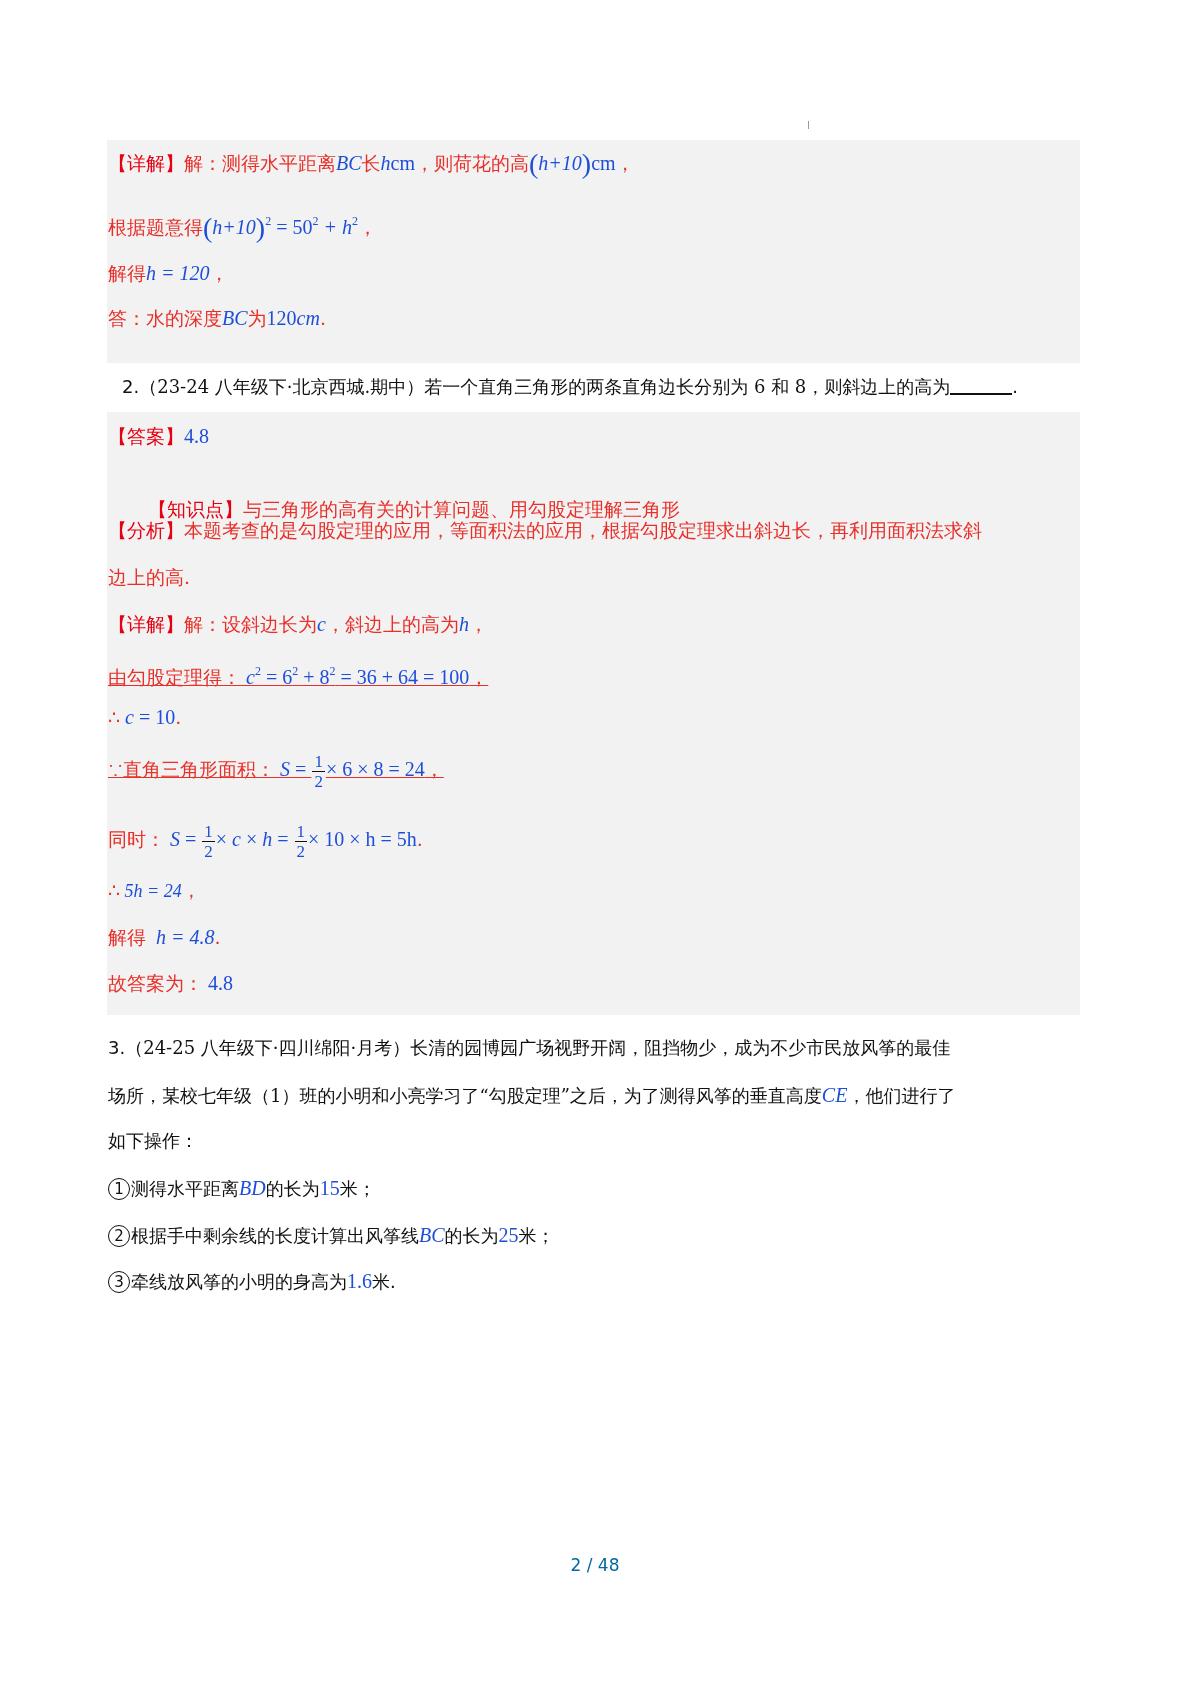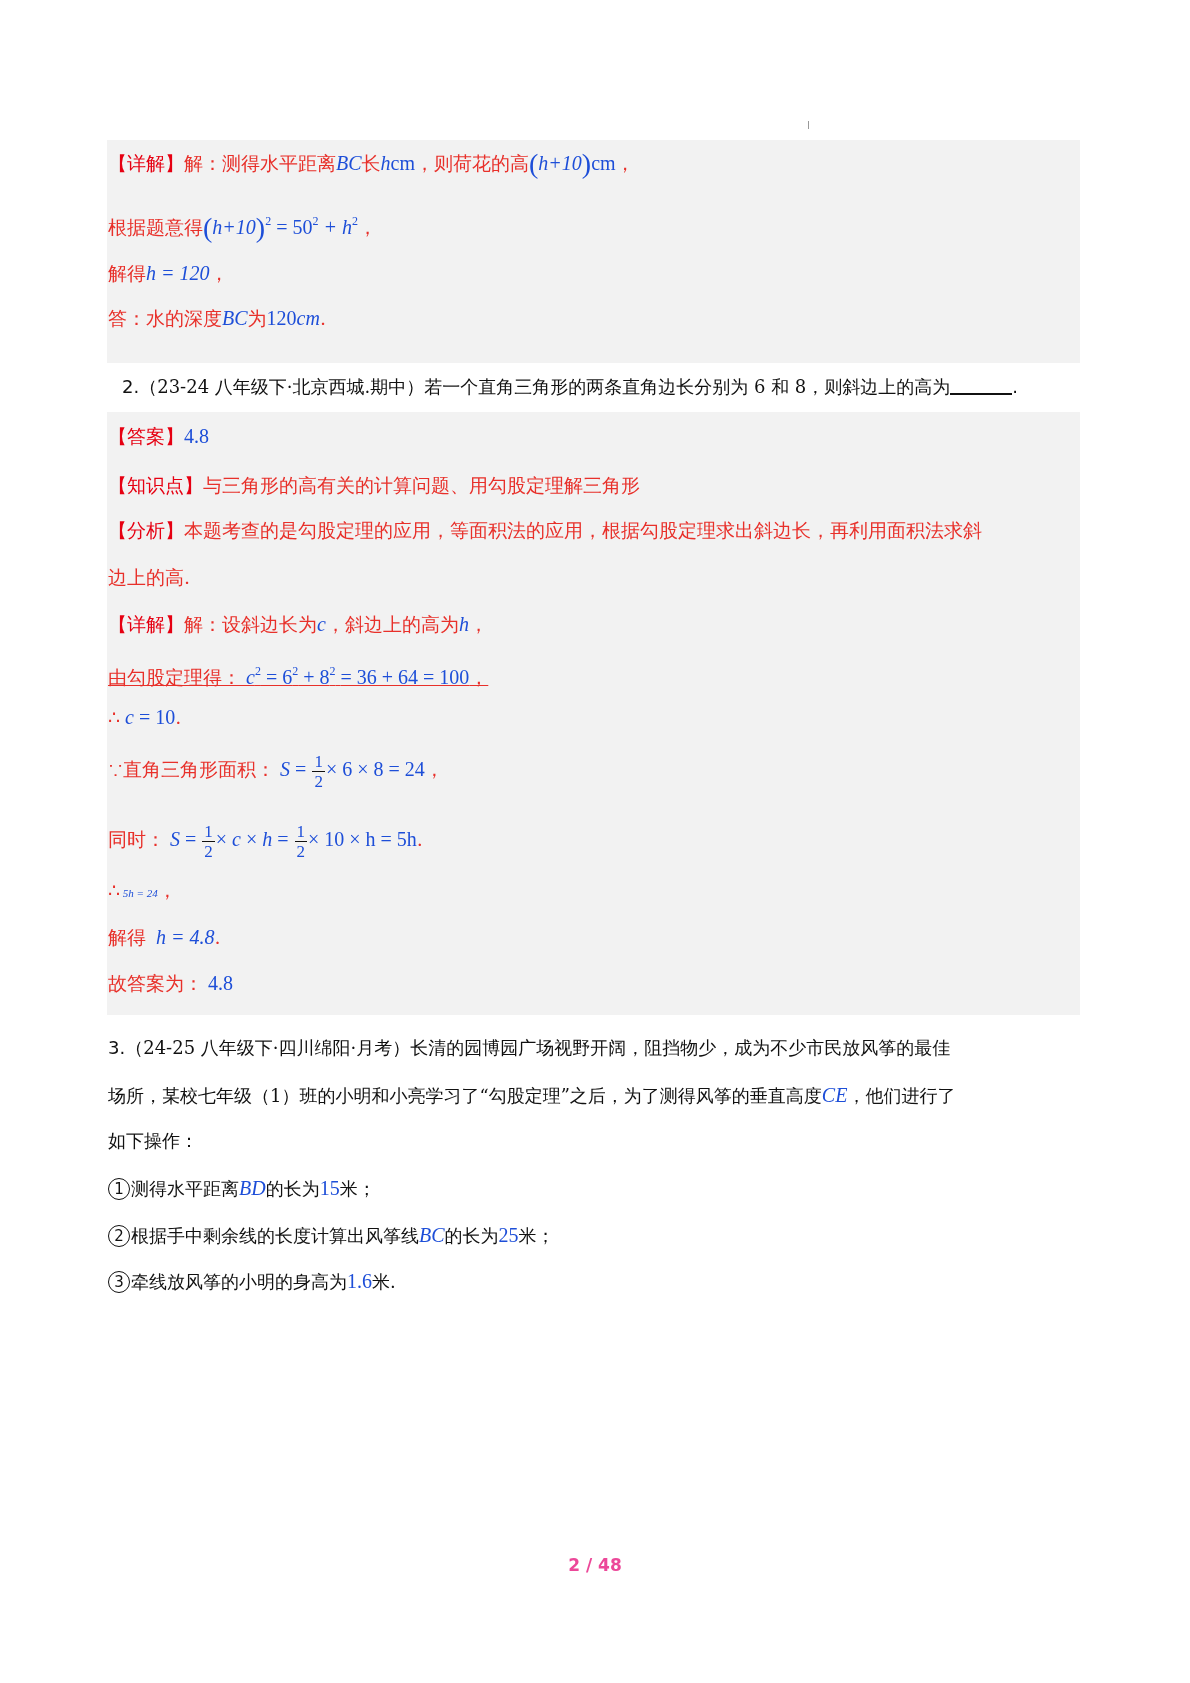--- a/index.html
+++ b/index.html
@@ -41,22 +41,22 @@
     display: inline-block; width: 62px; border-bottom: 2px solid #111;
     height: 18px; vertical-align: -2px;
   }
   .circ {
     display: inline-block; width: 20px; height: 20px; border: 1.5px solid #111;
     border-radius: 50%; text-align: center; line-height: 20px; font-size: 15px;
     font-family: "DejaVu Sans", sans-serif; margin-right: 1px; vertical-align: 1px;
   }
   .footer {
     position: absolute; top: 1555px; left: 0; width: 1190px; text-align: center;
-    font-family: "DejaVu Sans", "Liberation Sans", sans-serif; font-weight: bold;
-    font-size: 17px; color: #ec4899;
+    font-family: "DejaVu Sans", "Liberation Sans", sans-serif; font-weight: normal;
+    font-size: 17px; color: #0369a1;
   }
 </style>
 </head>
 <body>
 
 <div class="page-mark"></div>
 
 <div class="shade" style="top:140px;height:223px;"></div>
 
 <div class="line red" style="top:150px;">
@@ -78,21 +78,21 @@
 <div class="q" style="top:374px;margin-left:14px;">
   <span>2.</span><span class="cn">（23-24 八年级下·北京西城.期中）</span><span class="cn">若一个直角三角形的两条直角边长分别为 6 和 8，则斜边上的高为</span><span class="blank"></span><span>.</span>
 </div>
 
 <div class="shade" style="top:412px;height:603px;"></div>
 
 <div class="line red" style="top:423px;">
   <span class="bracket">【答案】</span><span class="math">4.8</span>
 </div>
 
-<div class="line red" style="top:472px;">
+<div class="line red" style="top:496px;margin-left:40px;">
   <span class="bracket">【知识点】</span><span>与三角形的高有关的计算问题、用勾股定理解三角形</span>
 </div>
 
 <div class="line red" style="top:517px;">
   <span class="bracket">【分析】</span><span>本题考查的是勾股定理的应用，等面积法的应用，根据勾股定理求出斜边长，再利用面积法求斜</span>
 </div>
 <div class="line red" style="top:564px;">
   <span>边上的高.</span>
 </div>
 
@@ -101,30 +101,30 @@
 </div>
 
 <div class="line red" style="top:658px;text-decoration:underline;">
   <span>由勾股定理得：</span><span class="math"> <span class="mi">c</span><span class="sup">2</span> = 6<span class="sup">2</span> + 8<span class="sup">2</span> <span>= 36 + 64 = 100</span></span><span>，</span>
 </div>
 
 <div class="line red" style="top:704px;text-align:center;">
   <span>∴</span><span class="math"> <span class="mi">c</span> <span>= 10</span></span><span>.</span>
 </div>
 
-<div class="line red" style="top:752px;">
+<div class="line red" style="top:752px;text-decoration:underline;">
   <span>∵</span><span>直角三角形面积：</span><span class="math"> <span class="mi">S</span> = <span class="frac"><span class="num">1</span><span class="den">2</span></span><span>× 6 × 8 = 24</span></span><span>，</span>
 </div>
 
 <div class="line red" style="top:822px;">
   <span>同时：</span><span class="math"> <span class="mi">S</span> = <span class="frac"><span class="num">1</span><span class="den">2</span></span>× <span class="mi">c</span> × <span class="mi">h</span> = <span class="frac"><span class="num">1</span><span class="den">2</span></span><span>× 10 × h = 5h</span></span><span>.</span>
 </div>
 
 <div class="line red" style="top:877px;">
-  <span>∴</span><span class="math mi" style="font-size:11px;"> <span>5h = 24</span></span><span>，</span>
+  <span>∴</span><span class="math mi" style="font-size:18px;"> <span>5h = 24</span></span><span>，</span>
 </div>
 
 <div class="line red" style="top:924px;">
   <span>解得</span><span class="math mi">&nbsp;&nbsp;<span>h = 4.8</span></span><span>.</span>
 </div>
 
 <div class="line red" style="top:970px;">
   <span>故答案为：</span><span class="math"> <span>4.8</span></span>
 </div>
 

